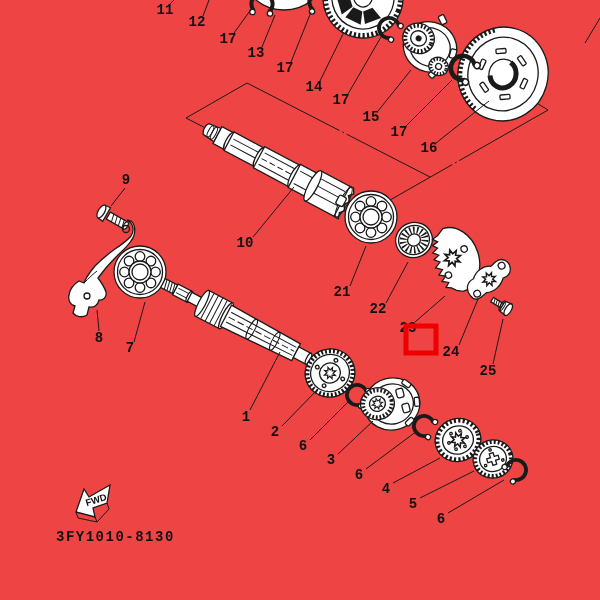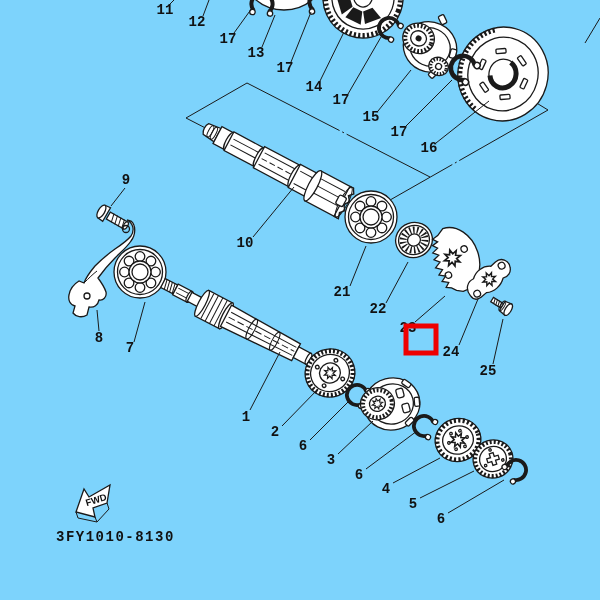--- a/index.html
+++ b/index.html
@@ -1,16 +1,16 @@
 <!DOCTYPE html>
 <html><head>
 <meta charset="utf-8">
 <style>
   html,body{margin:0;padding:0;background:#fff;}
-  .canvas{position:relative;width:600px;height:600px;background:#7dd3fc;overflow:hidden;
+  .canvas{position:relative;width:600px;height:600px;background:#ef4444;overflow:hidden;
           font-family:"Liberation Sans",sans-serif;}
   svg{position:absolute;left:0;top:0;}
   .ln{stroke:#1a1a1a;stroke-width:1.3;fill:none;}
   .wh{stroke:#1a1a1a;stroke-width:1.3;fill:#ffffff;}
   .thin{stroke:#1a1a1a;stroke-width:1;fill:none;}
   .teeth{stroke:#1a1a1a;fill:none;}
   .dk{fill:#1a1a1a;stroke:none;}
   .lbl{font:700 14px "Liberation Mono","DejaVu Sans Mono",monospace;fill:#111;}
   .code{font:700 14px "Liberation Mono","DejaVu Sans Mono",monospace;fill:#111;letter-spacing:1.5px;}
   .fwd{font:700 9.5px "Liberation Sans",sans-serif;fill:#111;}

